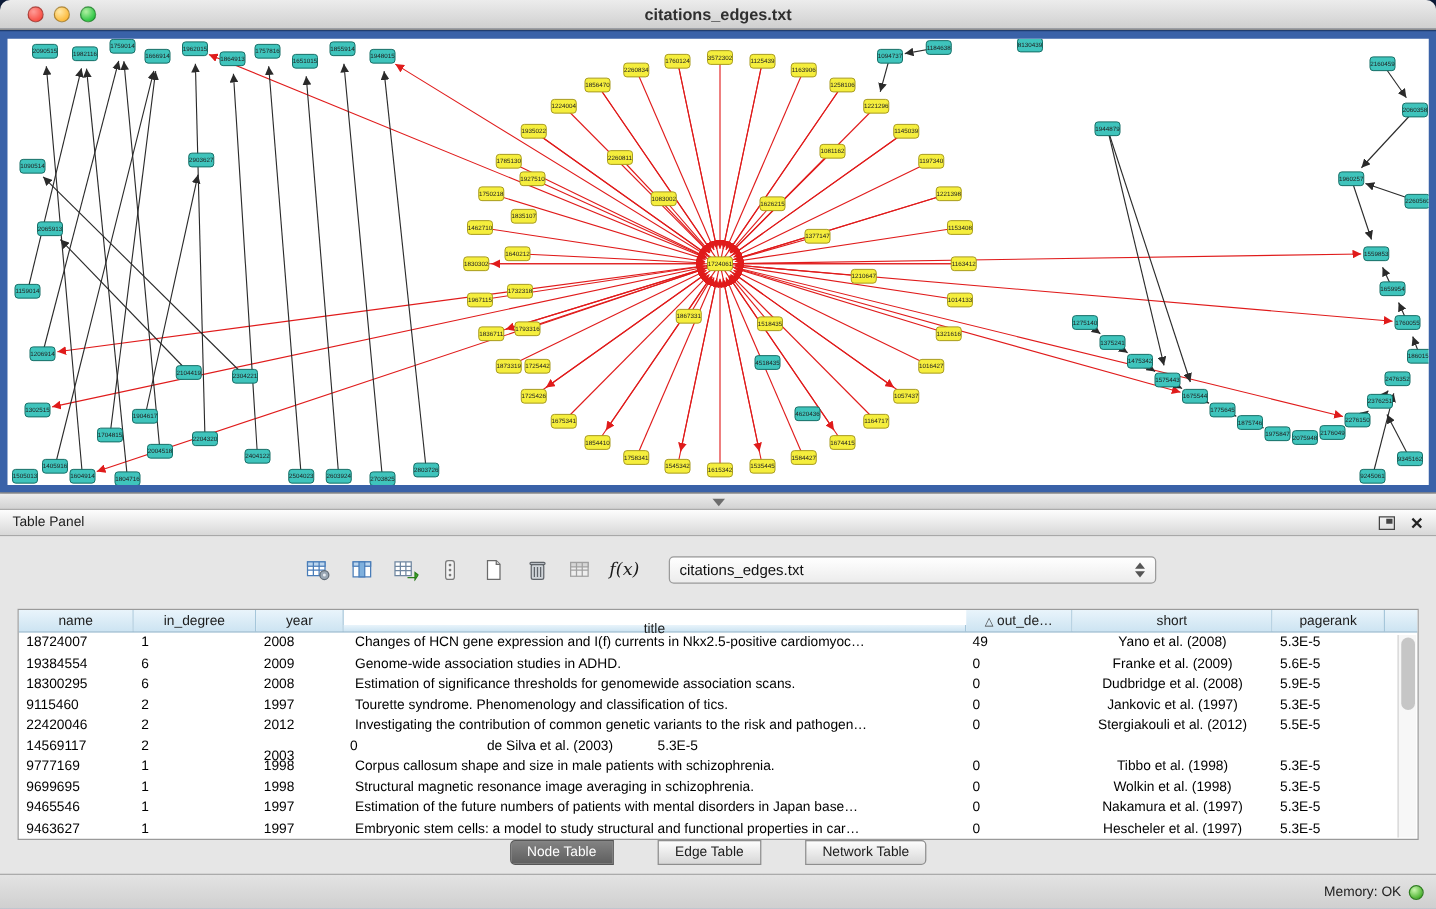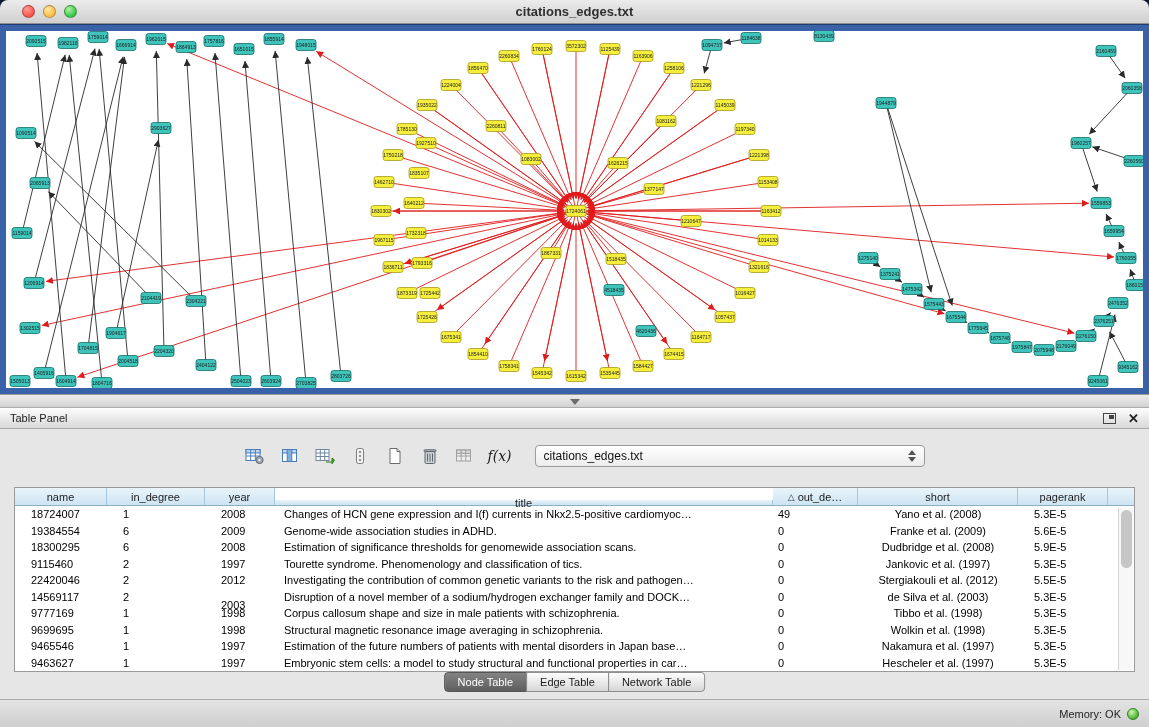--- a/index.html
+++ b/index.html
@@ -52,29 +52,29 @@
 
   
   .table-wrap { margin:16px 14px 0 14px; height:185px; border:1px solid #9a9a9a; background:#fff; position:relative; overflow:hidden; }
   .thead { display:flex; height:18px; border-bottom:1px solid #8ab0c8; }
   .th { background:linear-gradient(#e9f4fb,#cde4f2); border-right:1px solid #a5c6da;
         display:flex; align-items:center; justify-content:center; font-size:11px; color:#1c1c1c; flex:0 0 auto; }
   .th.fill { flex:1; border-right:none; }
   .th .sort { font-size:9px; margin-right:3px; color:#333; }
   .trow { display:flex; height:16.5px; align-items:center; font-size:11px; color:#000; }
   .td { white-space:nowrap; overflow:hidden; flex:0 0 auto; padding:0 4px; }
-  .td.c-name, .td.c-in_degree, .td.c-year, .td.c-pagerank { padding-left:16px; }
+  .td.c-name, .td.c-in_degree, .td.c-year, .td.c-pagerank { padding-left:6px; }
   .td.c-title { padding-left:9px; }
   .td.c-out_degree { padding-left:5px; }
   .td.c-short { text-align:center; }
   .vscroll { position:absolute; top:20px; right:1px; bottom:1px; width:15px; background:#f7f7f7; border-left:1px solid #d4d4d4; }
   .vscroll .thumb { position:absolute; top:2px; left:2px; width:11px; height:58px; border-radius:6px; background:#c6c6c6; }
 
   
-  .tabs { position:absolute; bottom:7px; left:50%; transform:translateX(-50%); display:flex; }
+  .tabs { position:absolute; bottom:7px; left:50%; transform:translateX(-50%); display:flex;gap:36px; }
   .tab { height:20px; padding:0 13px; font-size:11px; display:flex; align-items:center;
          border:1px solid #8e8e8e; background:linear-gradient(#fdfdfd,#d7d7d7); margin-left:-1px; color:#1b1b1b; }
   .tab.active { background:linear-gradient(#838383,#5e5e5e); color:#fff; border-color:#555; }
   .tab:first-child { border-radius:4px 0 0 4px; margin-left:0; }
   .tab:last-child  { border-radius:0 4px 4px 0; }
 
   
   .status-bar { position:absolute; bottom:0; left:0; width:1149px; height:28px;
                 background:linear-gradient(#e3e3e3,#cfcfcf); border-top:1px solid #ababab;
                 display:flex; align-items:center; justify-content:flex-end; padding:0 10px; gap:6px;
@@ -821,21 +821,20 @@
           <div class="td c-year" style="width: 70px;">2012</div>
           <div class="td c-title" style="width: 498px;">Investigating the contribution of common genetic variants to the risk and pathogen…</div>
           <div class="td c-out_degree" style="width: 85px;">0</div>
           <div class="td c-short" style="width: 160px;">Stergiakouli et al. (2012)</div>
           <div class="td c-pagerank" style="width: 90px;">5.5E-5</div>
         </div>
         <div class="trow">
           <div class="td c-name" style="width: 92px;">14569117</div>
           <div class="td c-in_degree" style="width: 98px;">2</div>
           <div class="td c-year" style="width: 70px; margin-top: 16px;">2003</div>
-          <div class="td c-title" style="width: 498px;">Disruption of a novel member of a sodium/hydrogen exchanger family and DOCK…</div>
           <div class="td c-out_degree" style="width: 85px;">0</div>
           <div class="td c-short" style="width: 160px;">de Silva et al. (2003)</div>
           <div class="td c-pagerank" style="width: 90px;">5.3E-5</div>
         </div>
         <div class="trow">
           <div class="td c-name" style="width: 92px;">9777169</div>
           <div class="td c-in_degree" style="width: 98px;">1</div>
           <div class="td c-year" style="width: 70px;">1998</div>
           <div class="td c-title" style="width: 498px;">Corpus callosum shape and size in male patients with schizophrenia.</div>
           <div class="td c-out_degree" style="width: 85px;">0</div>

